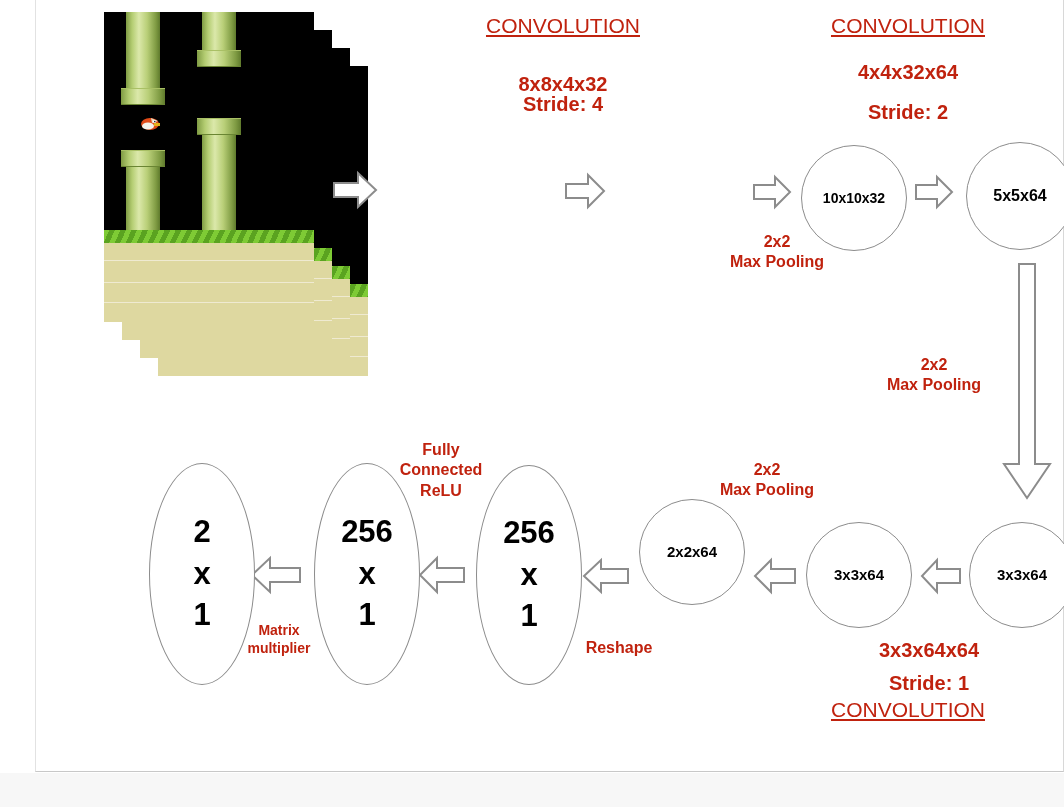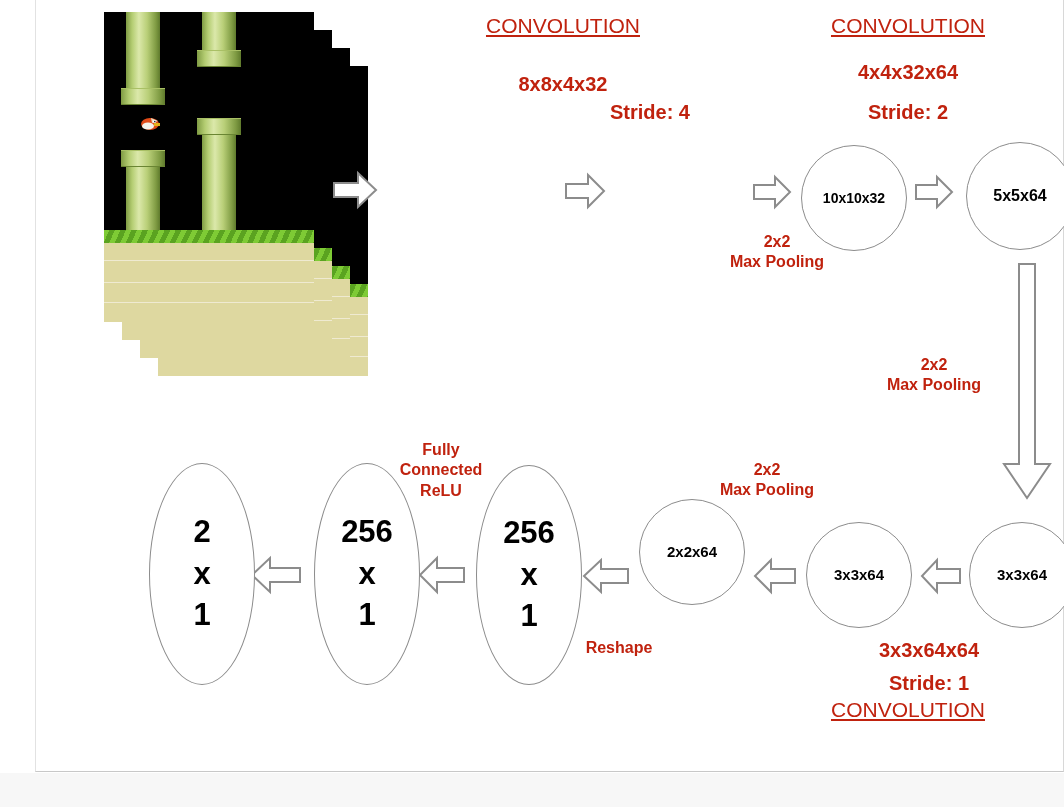--- a/index.html
+++ b/index.html
@@ -201,21 +201,21 @@
 
     <div class="arrow" style="left:296px; top:170px;">
       <svg width="46" height="40" viewBox="0 0 46 40">
         <path d="M2 13 L26 13 L26 3 L44 20 L26 37 L26 27 L2 27 Z" fill="#ffffff" stroke="#8c8c8c" stroke-width="2"></path>
       </svg>
     </div>
 
 
     <div class="lbl big" style="left:365px; top:13px; width:324px;">CONVOLUTION</div>
     <div class="lbl sub" style="left:400px; top:72px; width:254px;">8x8x4x32</div>
-    <div class="lbl sub" style="left:400px; top:100px; width:254px;text-align:right;">Stride: 4</div>
+    <div class="lbl sub" style="left:400px; top:92px; width:254px;">Stride: 4</div>
 
     <div class="arrow" style="left:528px; top:172px;">
       <svg width="42" height="38" viewBox="0 0 42 38">
         <path d="M2 12 L24 12 L24 3 L40 19 L24 35 L24 26 L2 26 Z" fill="#ffffff" stroke="#8c8c8c" stroke-width="2"></path>
       </svg>
     </div>
 
 
     <div class="arrow" style="left:716px; top:174px;">
       <svg width="40" height="36" viewBox="0 0 40 36">
@@ -301,20 +301,22 @@
       <span style="margin:9px 0;">x</span>
       <span>1</span>
     </div>
 
     <div class="arrow" style="left:214px; top:554px;">
       <svg width="52" height="42" viewBox="0 0 52 42">
         <path d="M50 14 L20 14 L20 4 L2 21 L20 38 L20 28 L50 28 Z" fill="#ffffff" stroke="#8c8c8c" stroke-width="2"></path>
       </svg>
     </div>
 
+    <div class="lbl small" style="left:178px; top:622px; width:130px;">Matrix
+multiplier</div>
 
     <div class="node thin vstack" style="left:113px; top:463px; width:106px; height:222px; font-size:31px;">
       <span>2</span>
       <span style="margin:9px 0;">x</span>
       <span>1</span>
     </div>
 
 
   </div>
   <div id="belowpage"></div>

